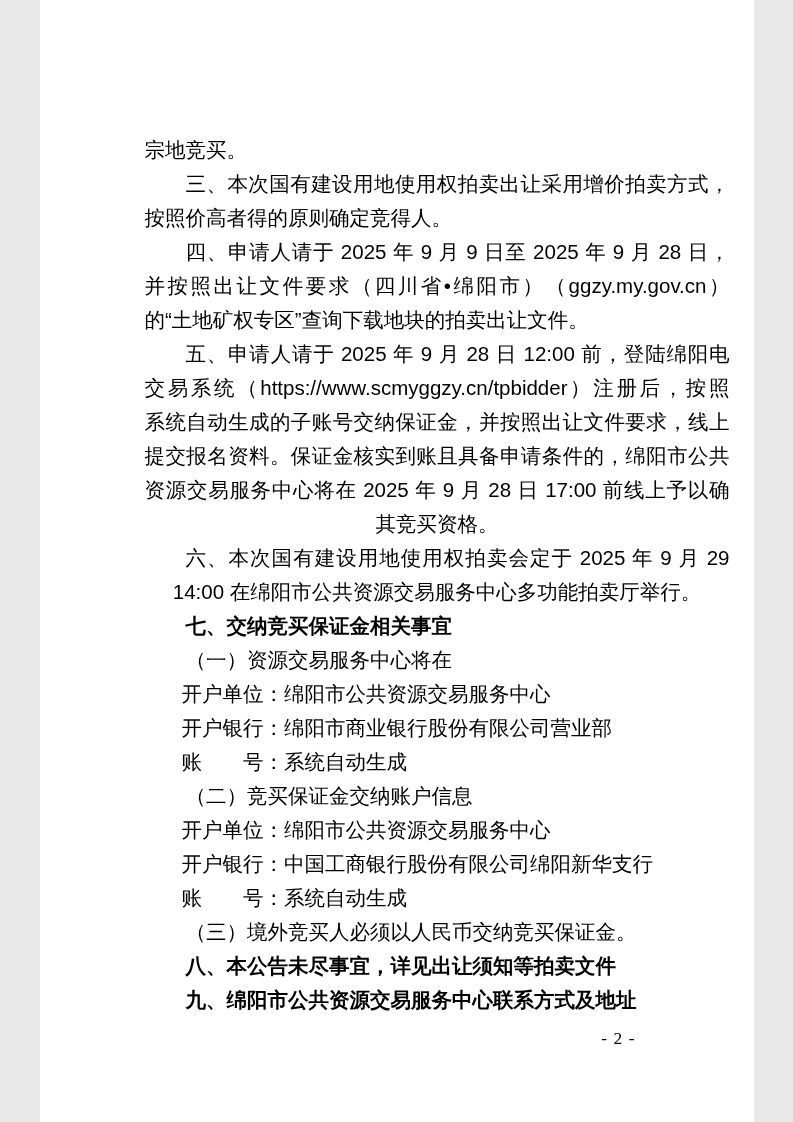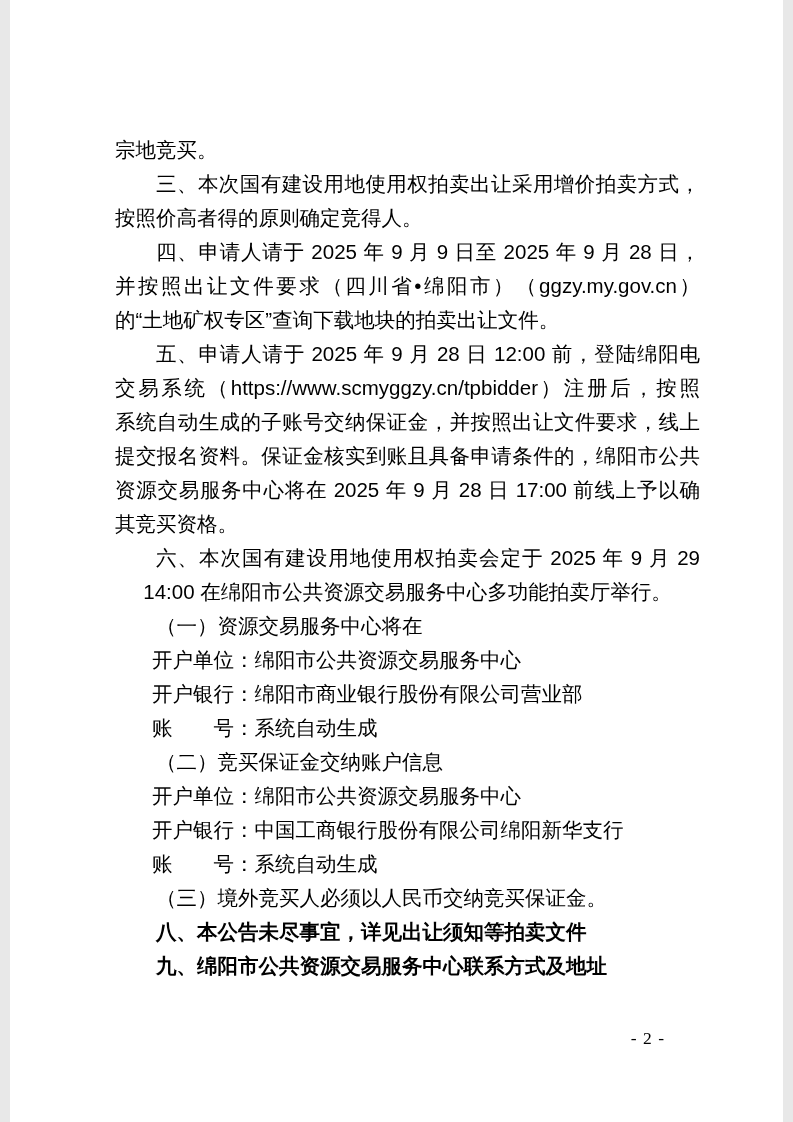--- a/index.html
+++ b/index.html
@@ -2,21 +2,21 @@
 <html lang="zh"><head>
 <meta charset="utf-8">
 <style>
   html, body {
     margin: 0;
     padding: 0;
     background: #e8e8e8;
   }
   .page {
     position: relative;
-    width: 773px;
+    width: 714px;
     height: 1122px;
     margin: 0 auto;
     background: #ffffff;
     color: #000000;
     overflow: hidden;
   }
   .textblock {
     position: absolute;
     left: 105px;
     top: 133px;
@@ -66,23 +66,24 @@
       <div class="line style-body justify" style="text-indent: 2em;">三、本次国有建设用地使用权拍卖出让采用增价拍卖方式，</div>
       <div class="line style-body" style="text-indent: 0em;">按照价高者得的原则确定竞得人。</div>
       <div class="line style-body justify" style="text-indent: 2em;">四、申请人请于 2025 年 9 月 9 日至 2025 年 9 月 28 日，在</div>
       <div class="line style-body justify" style="text-indent: 0em;">并按照出让文件要求（四川省•绵阳市）（ggzy.my.gov.cn）</div>
       <div class="line style-body" style="text-indent: 0em;">的“土地矿权专区”查询下载地块的拍卖出让文件。</div>
       <div class="line style-body justify" style="text-indent: 2em;">五、申请人请于 2025 年 9 月 28 日 12:00 前，登陆绵阳电子</div>
       <div class="line style-body justify" style="text-indent: 0em;">交易系统（https://www.scmyggzy.cn/tpbidder）注册后，按照</div>
       <div class="line style-body justify" style="text-indent: 0em;">系统自动生成的子账号交纳保证金，并按照出让文件要求，线上</div>
       <div class="line style-body justify" style="text-indent: 0em;">提交报名资料。保证金核实到账且具备申请条件的，绵阳市公共</div>
       <div class="line style-body justify" style="text-indent: 0em;">资源交易服务中心将在 2025 年 9 月 28 日 17:00 前线上予以确认</div>
-      <div class="line style-body" style="text-indent: 0em;">其竞买资格。</div>
+      <div class="line style-body" style="text-indent: 0em; text-align: center;">其竞买资格。</div>
       <div class="line style-body justify" style="text-indent: 2em;">六、本次国有建设用地使用权拍卖会定于 2025 年 9 月 29 日</div>
       <div class="line style-body" style="text-indent: 0em; text-align: center;">14:00 在绵阳市公共资源交易服务中心多功能拍卖厅举行。</div>
+      <div class="line style-heading" style="text-indent: 2em;">七、交纳竞买保证金相关事宜</div>
       <div class="line style-kaiti" style="text-indent: 2em;">（一）资源交易服务中心将在</div>
       <div class="line style-kaiti" style="text-indent: 1.8em;">开户单位：绵阳市公共资源交易服务中心</div>
       <div class="line style-kaiti" style="text-indent: 1.8em;">开户银行：绵阳市商业银行股份有限公司营业部</div>
       <div class="line style-kaiti" style="text-indent: 1.8em;">账　　号：系统自动生成</div>
       <div class="line style-kaiti" style="text-indent: 2em;">（二）竞买保证金交纳账户信息</div>
       <div class="line style-kaiti" style="text-indent: 1.8em;">开户单位：绵阳市公共资源交易服务中心</div>
       <div class="line style-kaiti" style="text-indent: 1.8em;">开户银行：中国工商银行股份有限公司绵阳新华支行</div>
       <div class="line style-kaiti" style="text-indent: 1.8em;">账　　号：系统自动生成</div>
       <div class="line style-kaiti" style="text-indent: 2em;">（三）境外竞买人必须以人民币交纳竞买保证金。</div>
       <div class="line style-heading" style="text-indent: 2em;">八、本公告未尽事宜，详见出让须知等拍卖文件</div>

